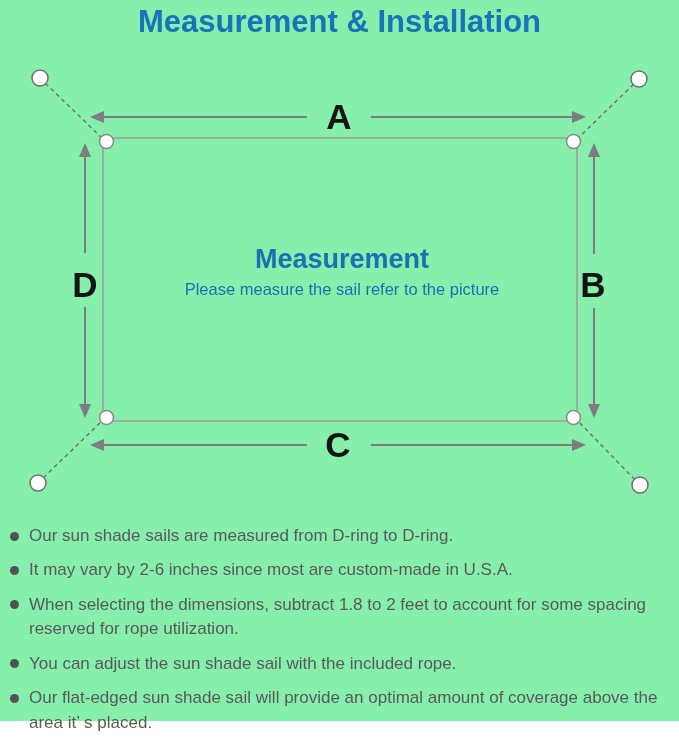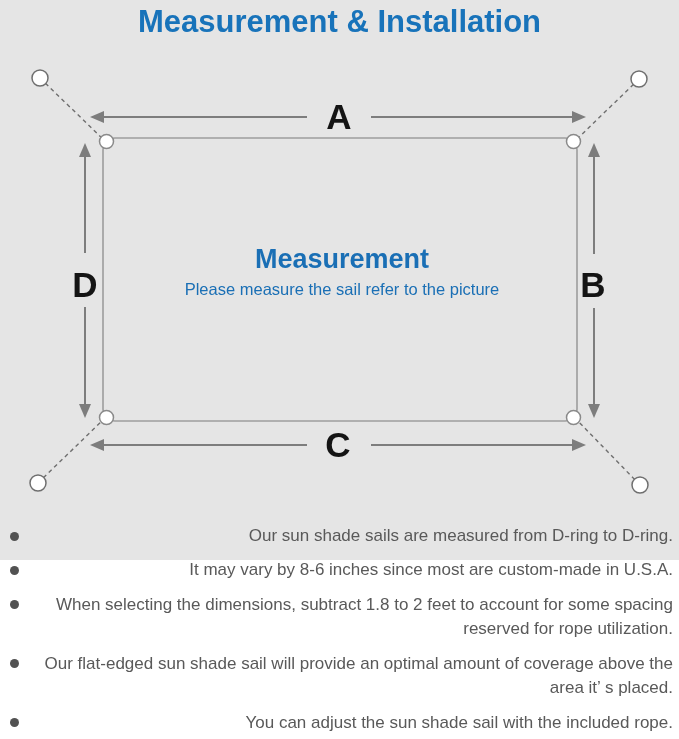--- a/index.html
+++ b/index.html
@@ -7,22 +7,22 @@
     padding: 0;
     background: #ffffff;
     width: 679px;
     height: 739px;
     font-family: "Liberation Sans", sans-serif;
     overflow: hidden;
   }
   .canvas {
     position: relative;
     width: 679px;
-    height: 560px;
-    background: #e5e5e5;
+    height: 721px;
+    background: #86efac;
   }
   h1.page-title {
     position: absolute;
     top: 0;
     left: 0;
     width: 679px;
     margin: 0;
     padding-top: 4px;
     text-align: center;
     font-size: 31px;
@@ -93,21 +93,20 @@
     padding: 0 6px 0 10px;
     list-style: none;
     color: #595959;
     font-size: 17px;
     line-height: 1.44;
   }
   ul.notes li {
     position: relative;
     padding-left: 19px;
     margin-bottom: 10px;
-    text-align: right;
   }
   ul.notes li::before {
     content: "";
     position: absolute;
     left: 0;
     top: 7.5px;
     width: 9px;
     height: 9px;
     border-radius: 50%;
     background: #525252;
@@ -171,19 +170,19 @@
     <text class="side-label" x="593" y="242">B</text>
     <text class="side-label" x="338" y="402">C</text>
     <text class="side-label" x="85" y="242">D</text>
 
     <text class="center-title" x="342" y="213">Measurement</text>
     <text class="center-subtitle" x="342" y="240">Please measure the sail refer to the picture</text>
   </svg>
 
   <ul class="notes">
     <li>Our sun shade sails are measured from D-ring to D-ring.</li>
-    <li>It may vary by 8-6 inches since most are custom-made in U.S.A.</li>
+    <li>It may vary by 2-6 inches since most are custom-made in U.S.A.</li>
     <li>When selecting the dimensions, subtract 1.8 to 2 feet to account for some spacing reserved for rope utilization.</li>
+    <li>You can adjust the sun shade sail with the included rope.</li>
     <li>Our flat-edged sun shade sail will provide an optimal amount of coverage above the area it’ s placed.</li>
-    <li>You can adjust the sun shade sail with the included rope.</li>
   </ul>
 
 </div>
 
 </body></html>

